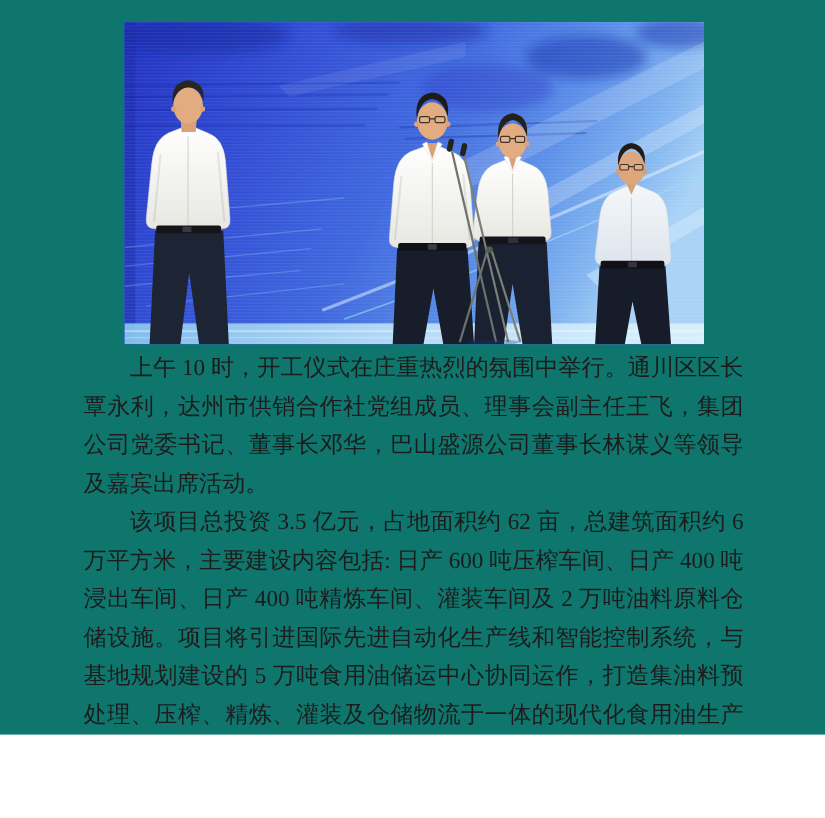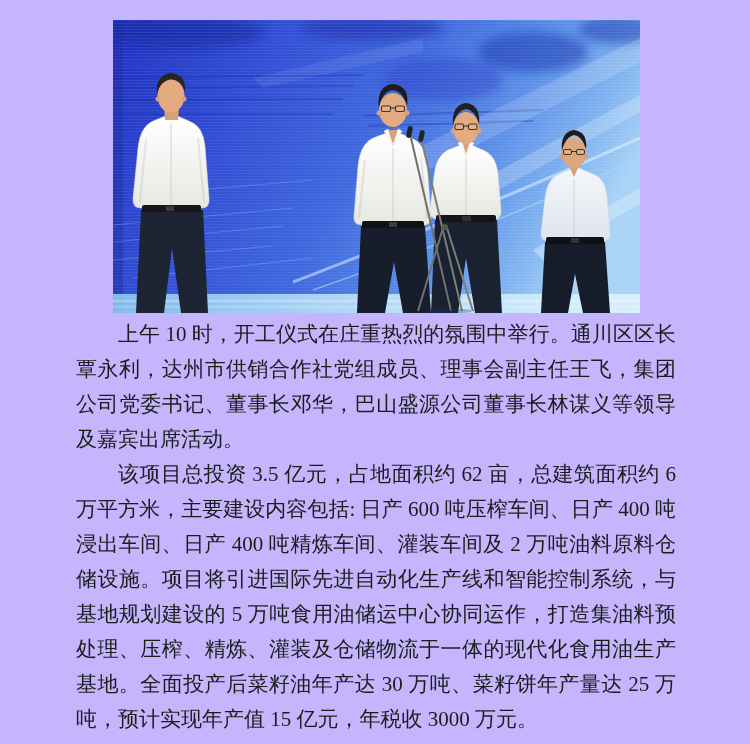--- a/index.html
+++ b/index.html
@@ -1,20 +1,20 @@
 <!DOCTYPE html>
 <html><head>
 <meta charset="utf-8">
 <style>
   html, body { margin: 0; padding: 0; background: #ffffff; }
   #page {
     position: relative;
     width: 750px;
-    height: 744px;
-    background: #c4b5fd;
+    height: 668px;
+    background: #0f766e;
     overflow: hidden;
     font-family: "Liberation Serif", "DejaVu Serif", serif;
   }
   .photo {
     position: absolute;
     left: 113px;
     top: 20px;
     width: 527px;
     height: 293px;
     overflow: hidden;

